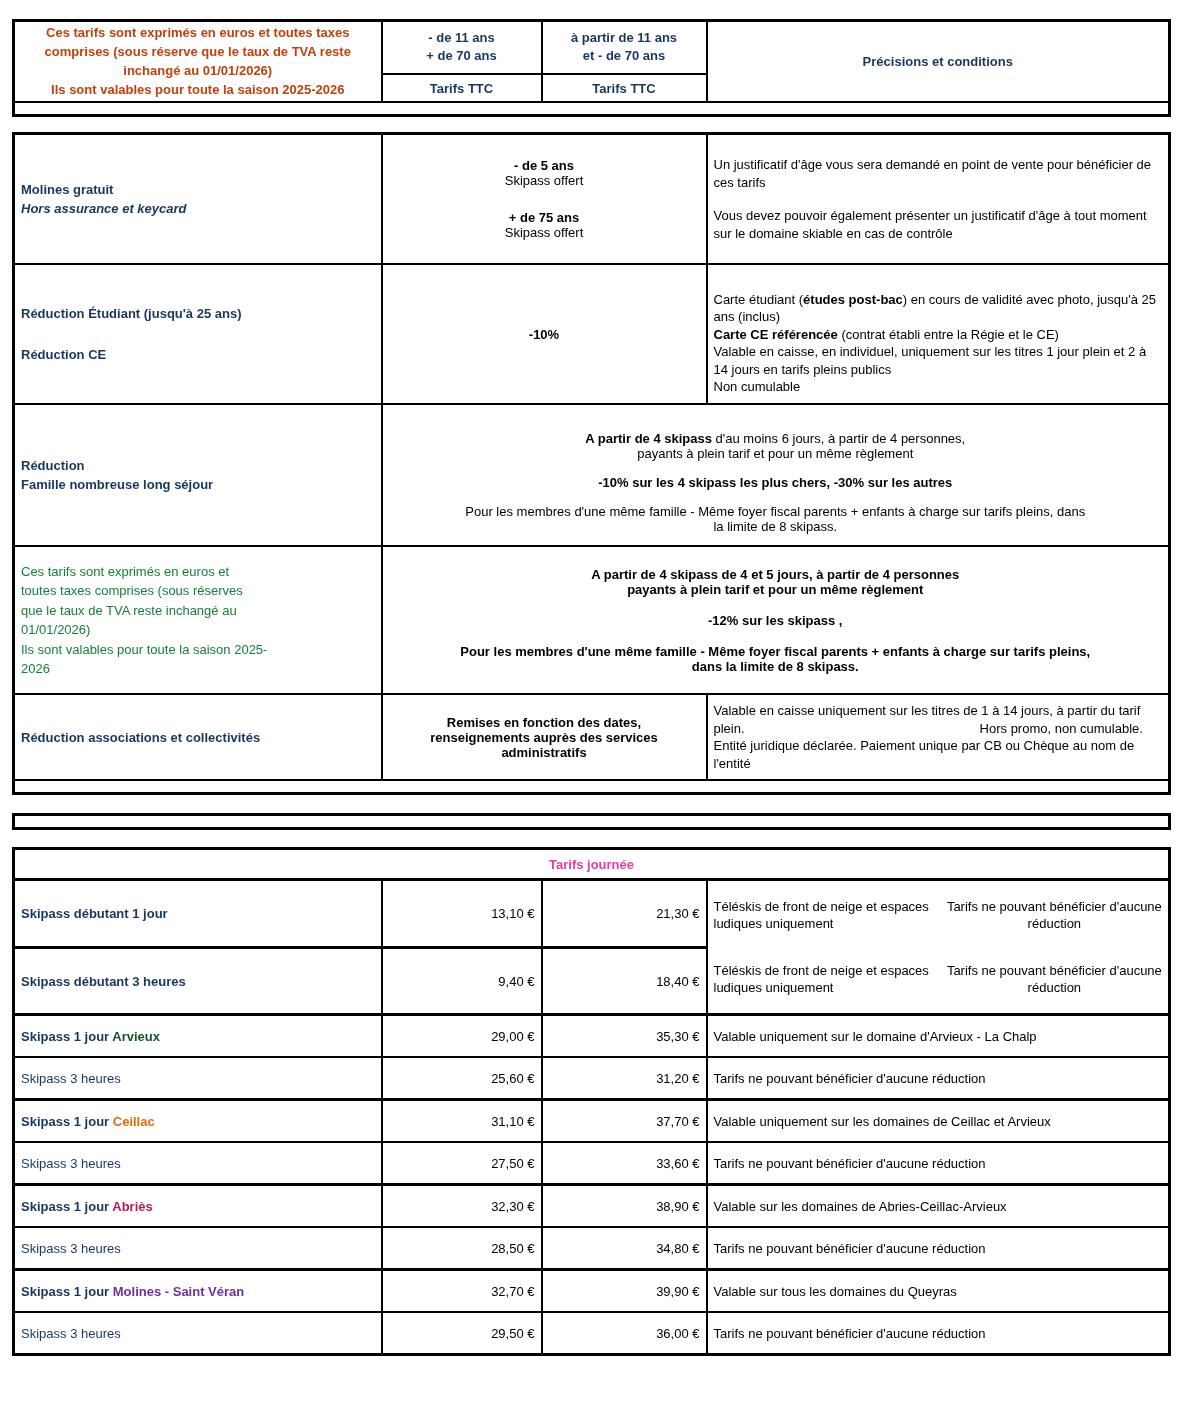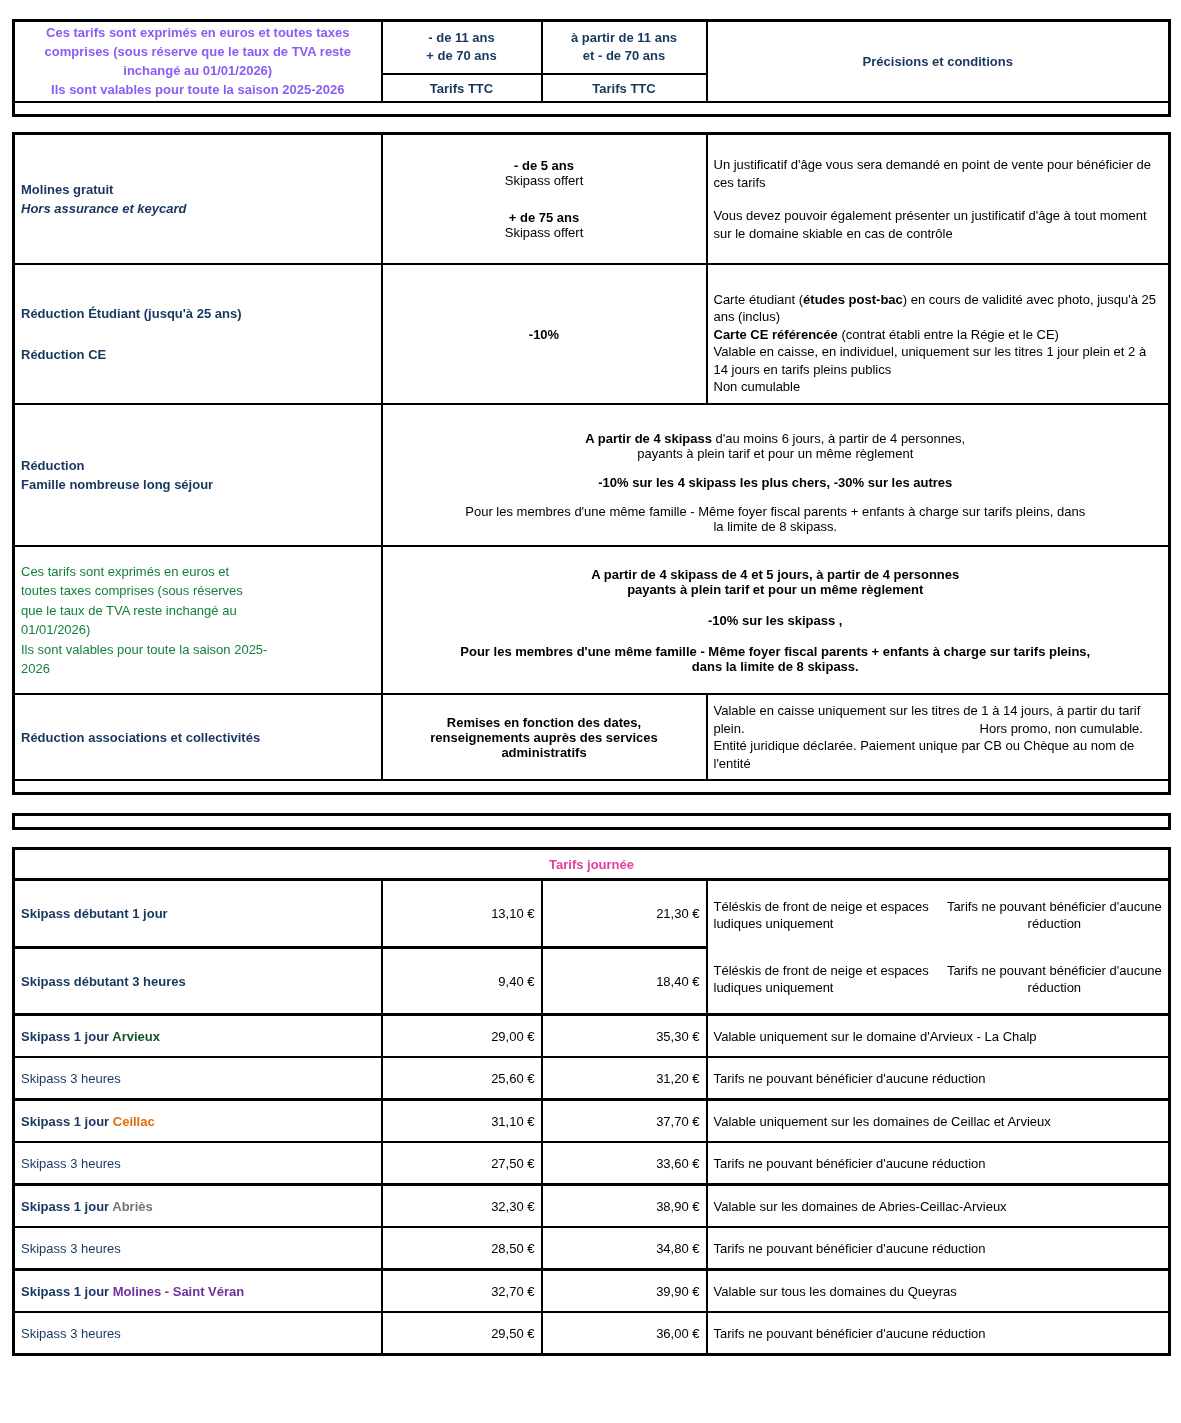--- a/index.html
+++ b/index.html
@@ -10,21 +10,21 @@
   }
   .sheet { box-sizing:border-box; width:1181px; height:1423px; padding:19px 0 0 12px; overflow:hidden; }
   table.t { border-collapse:collapse; width:1156px; table-layout:fixed; border:3px solid #000; }
   table.t td { border:2px solid #000; font-size:13px; padding:2px 6px; vertical-align:middle; overflow:hidden; }
   .gap { width:1156px; }
   .pre { white-space:pre-line; }
   .b { font-weight:bold; }
   .i { font-style:italic; }
 
   
-  td.hdr-note { color:#8b5cf6; font-weight:bold; font-size:11.5px; text-align:center; line-height:1.45; }
+  td.hdr-note { color:#c2410c; font-weight:bold; font-size:11.5px; text-align:center; line-height:1.45; }
   td.hdr-age { color:#17375E; font-weight:bold; font-size:13.5px; text-align:center; height:46px; line-height:1.45; }
   td.hdr-ttc { color:#17375E; font-weight:bold; font-size:14.5px; text-align:center; height:22px; }
   td.hdr-prec { color:#17375E; font-weight:bold; font-size:16px; text-align:center; }
   tr.thin td { height:11px; padding:0; }
 
   
   td.band { height:24px; font-size:19px; font-weight:bold; text-align:center; border-bottom:3px solid #000; }
 
   
   td.lbl { color:#17375E; font-weight:bold; font-size:14.5px; line-height:1.5; }
@@ -166,21 +166,21 @@
     <tr class="r-saison">
       <td class="saison-lbl pre">Ces tarifs sont exprimés en euros et
 toutes taxes comprises (sous réserves
 que le taux de TVA reste inchangé au
 01/01/2026)
 Ils sont valables pour toute la saison 2025-
 2026</td>
       <td colspan="3" class="mid b">
         <div class="pre mb16">A partir de 4 skipass de 4 et 5 jours, à partir de 4 personnes
 payants à plein tarif et pour un même règlement</div>
-        <div class="mb16">-10% sur les skipass ,</div>
+        <div class="mb16">-12% sur les skipass ,</div>
         <div class="pre">Pour les membres d'une même famille - Même foyer fiscal parents + enfants à charge sur tarifs pleins,
 dans la limite de 8 skipass.</div>
       </td>
     </tr>
 
     <tr class="r-asso">
       <td class="lbl">Réduction associations et collectivités</td>
       <td colspan="2" class="mid b pre">Remises en fonction des dates,
 renseignements auprès des services
 administratifs</td>
@@ -268,21 +268,21 @@
       <td class="note">Valable uniquement sur les domaines de Ceillac  et Arvieux</td>
     </tr>
     <tr class="r-day">
       <td class="hour-lbl">Skipass 3 heures</td>
       <td class="price">27,50 €</td>
       <td class="price">33,60 €</td>
       <td class="note">Tarifs ne pouvant bénéficier d'aucune réduction</td>
     </tr>
 
     <tr class="r-day group-top">
-      <td class="day-lbl"><span>Skipass 1 jour </span><span style="color: #737373;">Abriès</span></td>
+      <td class="day-lbl"><span>Skipass 1 jour </span><span style="color: #be185d;">Abriès</span></td>
       <td class="price">32,30 €</td>
       <td class="price">38,90 €</td>
       <td class="note">Valable sur les domaines de Abries-Ceillac-Arvieux</td>
     </tr>
     <tr class="r-day">
       <td class="hour-lbl">Skipass 3 heures</td>
       <td class="price">28,50 €</td>
       <td class="price">34,80 €</td>
       <td class="note">Tarifs ne pouvant bénéficier d'aucune réduction</td>
     </tr>

